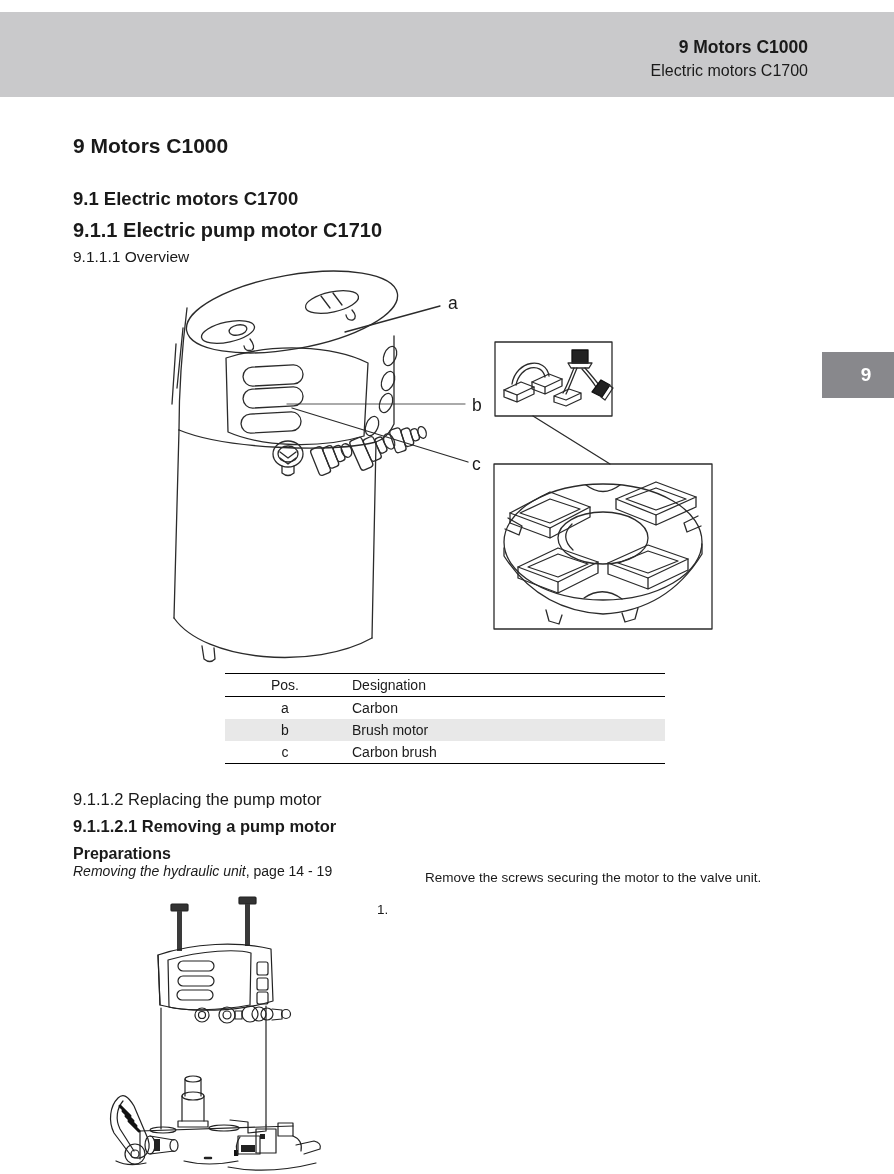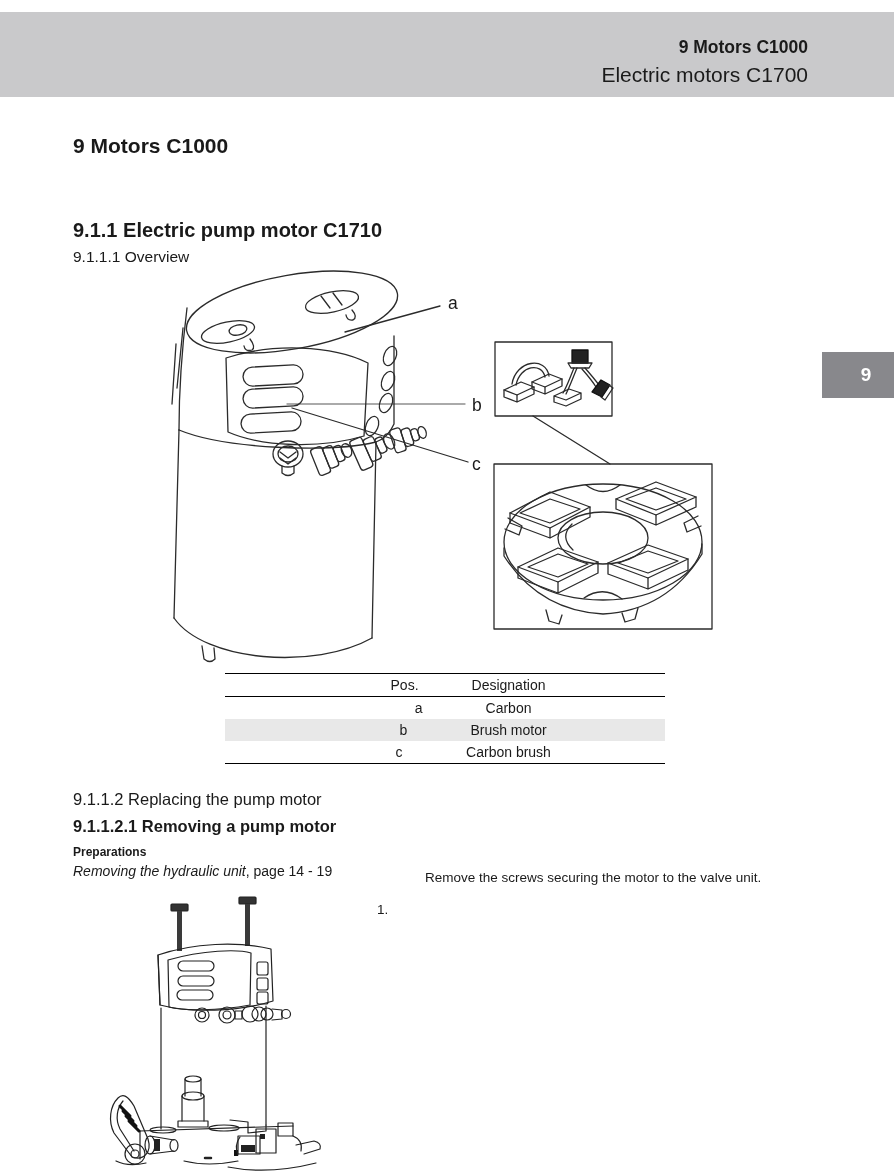--- a/index.html
+++ b/index.html
@@ -4,46 +4,46 @@
 <style>
   html,body{margin:0;padding:0;}
   body{width:894px;height:1174px;background:#fff;overflow:hidden;
        font-family:"Liberation Sans", sans-serif;color:#1a1a1a;}
   #page{position:relative;width:894px;height:1174px;background:#fff;overflow:hidden;padding-left:17px;}
 
   
   .header-bar{position:absolute;left:0;top:12px;width:894px;height:85px;background:#c9c9cb;
               box-sizing:border-box;padding:25px 86px 0 0;text-align:right;}
   .header-title{font-size:17.5px;font-weight:bold;line-height:1.25;}
-  .header-subtitle{font-size:21px;line-height:1.5;}
+  .header-subtitle{font-size:16px;line-height:1.5;}
 
   
   .chapter-tab{position:absolute;left:822px;top:352px;width:72px;height:46px;background:#88888c;
                color:#fff;font-size:19px;font-weight:bold;display:flex;align-items:center;
                justify-content:center;box-sizing:border-box;padding-left:16px;}
 
   
   .h1{position:absolute;left:73px;top:134px;font-size:21px;font-weight:bold;}
   .h2{position:absolute;left:73px;top:188px;font-size:18.5px;font-weight:bold;}
   .h3{position:absolute;left:73px;top:219px;font-size:20px;font-weight:bold;}
   .h4o{position:absolute;left:73px;top:248px;font-size:15.5px;font-weight:normal;}
   .h4r{position:absolute;left:73px;top:790px;font-size:16.5px;font-weight:normal;}
   .h5r{position:absolute;left:73px;top:817px;font-size:16.5px;font-weight:bold;}
-  .prep{position:absolute;left:73px;top:845px;font-size:12px;font-weight:bold;}
+  .prep{position:absolute;left:73px;top:845px;font-size:16px;font-weight:bold;}
   .refline{position:absolute;left:73px;top:863px;font-size:14px;}
   .refline .it{font-style:italic;}
 
   
   .fig-overview{position:absolute;left:80px;top:266px;width:640px;height:402px;}
   .fig-removal{position:absolute;left:88px;top:893px;width:290px;height:281px;}
 
   
   .parts-table{position:absolute;left:225px;top:673px;width:440px;
                border-top:1.5px solid #000;border-bottom:1.5px solid #000;font-size:14px;}
-  .pt-row{display:flex;height:22px;align-items:center;justify-content:center;}
+  .pt-row{display:flex;height:22px;align-items:center;}
   .pt-head{border-bottom:1.5px solid #000;}
   .pt-pos{width:120px;text-align:center;}
   .pt-des{padding-left:7px;}
   .pt-shaded{background:#e8e8e8;}
 
   
   .step-num{position:absolute;left:377px;top:902px;font-size:13.5px;}
   .step-text{position:absolute;left:425px;top:870px;font-size:13.5px;width:440px;}
 
   svg text{font-family:"Liberation Sans", sans-serif;}
@@ -54,20 +54,21 @@
 <div id="page">
 
   <div class="header-bar">
     <div class="header-title">9 Motors C1000</div>
     <div class="header-subtitle">Electric motors C1700</div>
   </div>
 
   <div class="chapter-tab">9</div>
 
   <div class="h1">9 Motors C1000</div>
+  <div class="h2">9.1 Electric motors C1700</div>
   <div class="h3">9.1.1 Electric pump motor C1710</div>
   <div class="h4o">9.1.1.1 Overview</div>
 
   <div class="fig-overview">
     <svg width="640" height="402" viewBox="0 0 640 402">
       <g fill="none" stroke="#2b2b2b" stroke-width="1.3" stroke-linecap="round" stroke-linejoin="round">
 
         <line x1="265" y1="66" x2="360" y2="40"></line>
         <line x1="207" y1="138" x2="385" y2="138" stroke="#8e8e8e"></line>
         <line x1="212" y1="142" x2="388" y2="196"></line>

